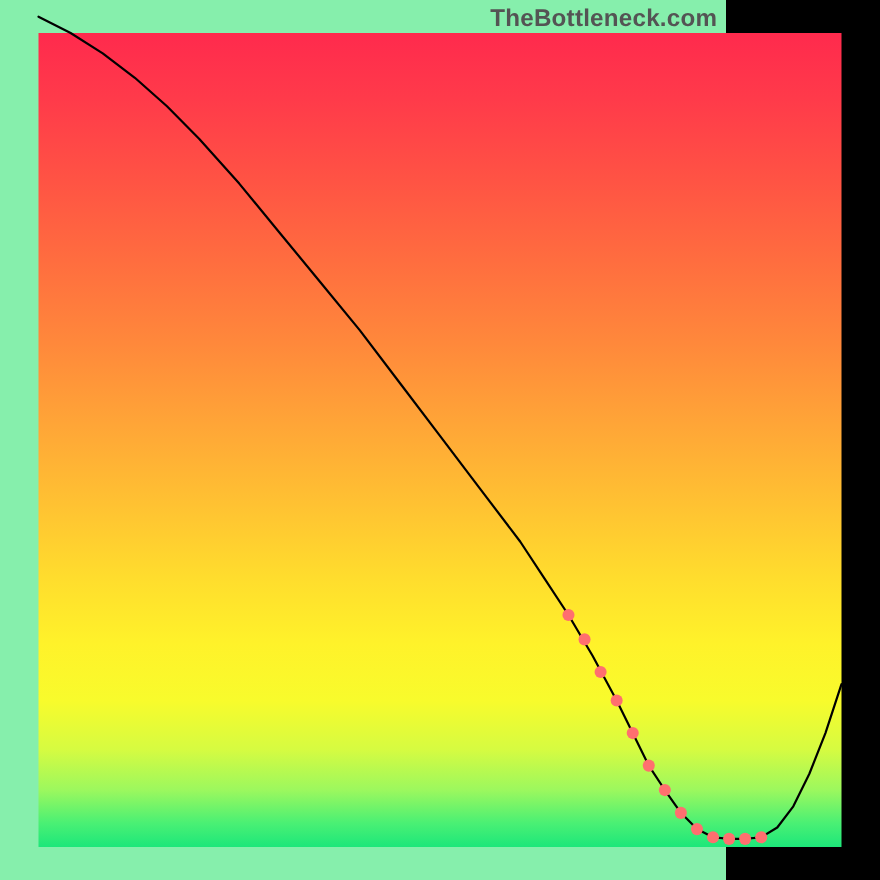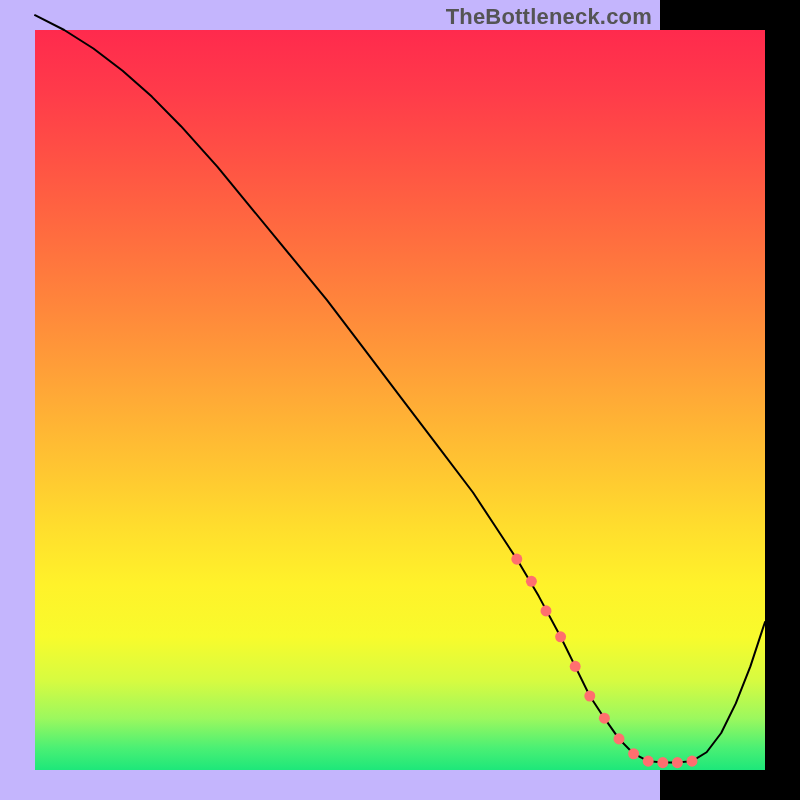--- a/index.html
+++ b/index.html
@@ -8,21 +8,21 @@
     width: 800px;
     height: 800px;
     background: #000;
     overflow: hidden;
     font-family: Arial, Helvetica, sans-serif;
   }
   .frame {
     position: relative;
     width: 660px;
     height: 800px;
-    background: #c4b5fd;
+    background: #86efac;
   }
   .watermark {
     position: absolute;
     top: 4px;
     right: 8px;
     font-size: 22px;
     font-weight: 600;
     color: #545454;
     letter-spacing: 0.2px;
   }

